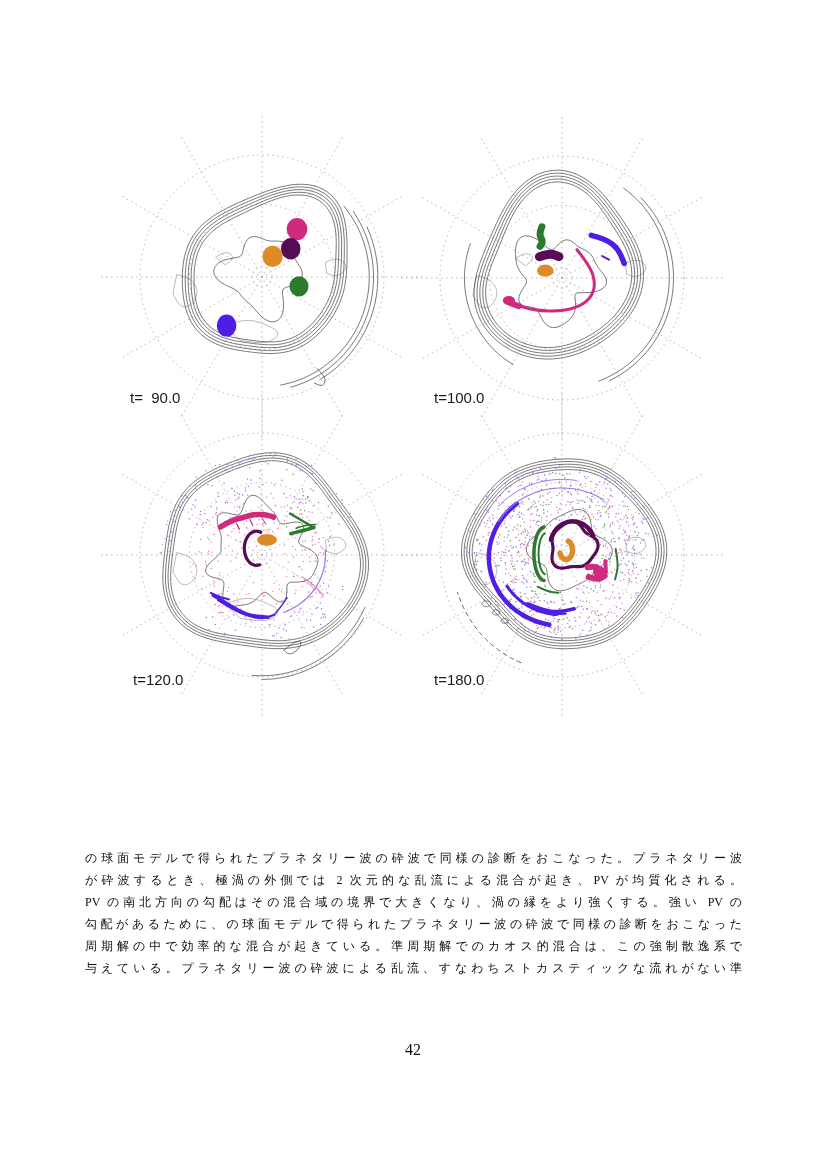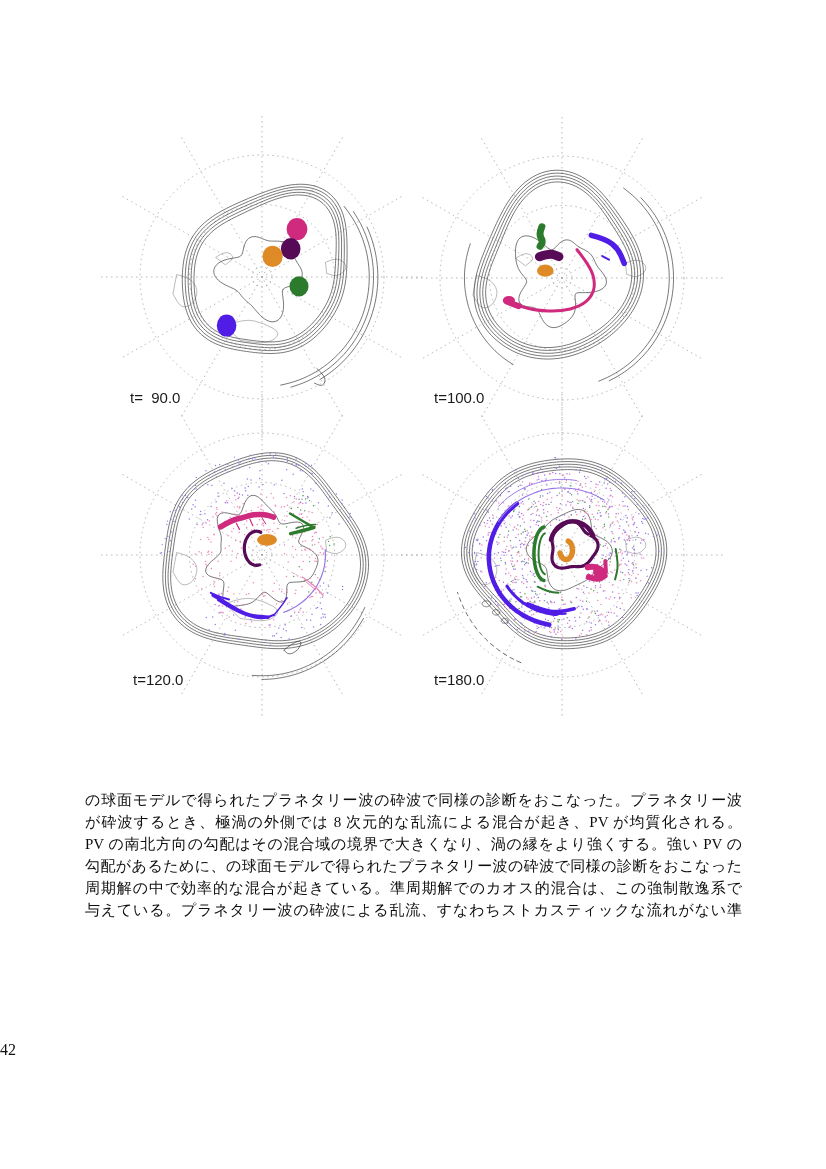--- a/index.html
+++ b/index.html
@@ -4,23 +4,23 @@
 <style>
   html,body{margin:0;padding:0;background:#888;}
   .page{position:relative;width:826px;height:1169px;background:#ffffff;margin:0 auto;
         font-family:"Liberation Serif","DejaVu Serif",serif;color:#111;overflow:hidden;}
   .figure{position:absolute;left:0;top:0;width:826px;height:730px;}
   .figure svg{position:absolute;overflow:visible;}
   #p0{left:105px;top:135px;} #p1{left:415px;top:135px;}
   #p2{left:105px;top:425px;} #p3{left:415px;top:425px;}
   .caption{position:absolute;left:85px;top:733px;width:657px;font-size:15.5px;line-height:23px;color:#0d0d0d;}
   .caption .cl1{text-align:justify;text-align-last:justify;}
-  .bodytext{position:absolute;left:85px;top:789px;width:657px;font-size:15px;line-height:22px;color:#0d0d0d;}
+  .bodytext{position:absolute;left:85px;top:847px;width:657px;font-size:12px;line-height:22px;color:#0d0d0d;}
   .jline{text-align:justify;text-align-last:justify;}
-  .pageno{position:absolute;left:0;top:1041px;width:826px;font-size:16px;color:#111;}
+  .pageno{position:absolute;left:0;top:1041px;width:826px;text-align:center;font-size:16px;color:#111;}
 </style>
 </head>
 <body>
 
 <div class="page">
 
   <div class="figure">
     <svg id="p0" width="310" height="290" viewBox="0 0 310 290">
         <circle cx="157" cy="142" r="10.0" fill="none" stroke="#9a9a9a" stroke-width="0.7" stroke-dasharray="1.5 3.5"></circle>
         <circle cx="157" cy="142" r="72.6" fill="none" stroke="#9a9a9a" stroke-width="0.7" stroke-dasharray="1.5 3.5"></circle>
@@ -1512,21 +1512,21 @@
         <path d="M122.60 161.72 Q132.36 166.60 137.85 167.21 L143.34 167.82" fill="none" stroke="#2c7b2c" stroke-width="2" stroke-linecap="round" stroke-linejoin="round"></path>
         <path d="M200.68 123.90 Q203.73 139.76 201.90 147.08 L200.07 154.40" fill="none" stroke="#2c7b2c" stroke-width="2" stroke-linecap="round" stroke-linejoin="round"></path>
         <ellipse cx="183.6" cy="147.1" rx="5.5" ry="6.1" fill="#cf2a7d"></ellipse>
         <text x="19" y="260" fill="#1a1a1a" font-size="15px" font-family="&quot;Liberation Sans&quot;,&quot;DejaVu Sans&quot;,sans-serif" xml:space="preserve" style="white-space:pre">t=180.0</text>
       </svg>
   </div>
 
 
   <div class="bodytext">
     <div class="jline">の球面モデルで得られたプラネタリー波の砕波で同様の診断をおこなった。プラネタリー波</div>
-    <div class="jline">が砕波するとき、極渦の外側では 8 次元的な乱流による混合が起き、PV が均質化される。</div>
+    <div class="jline">が砕波するとき、極渦の外側では 2 次元的な乱流による混合が起き、PV が均質化される。</div>
     <div class="jline">PV の南北方向の勾配はその混合域の境界で大きくなり、渦の縁をより強くする。強い PV の</div>
     <div class="jline">勾配があるために、の球面モデルで得られたプラネタリー波の砕波で同様の診断をおこなった</div>
     <div class="jline">周期解の中で効率的な混合が起きている。準周期解でのカオス的混合は、この強制散逸系で</div>
     <div class="jline">与えている。プラネタリー波の砕波による乱流、すなわちストカスティックな流れがない準</div>
   </div>
 
   <div class="pageno">42</div>
 </div>
 
 </body></html>

